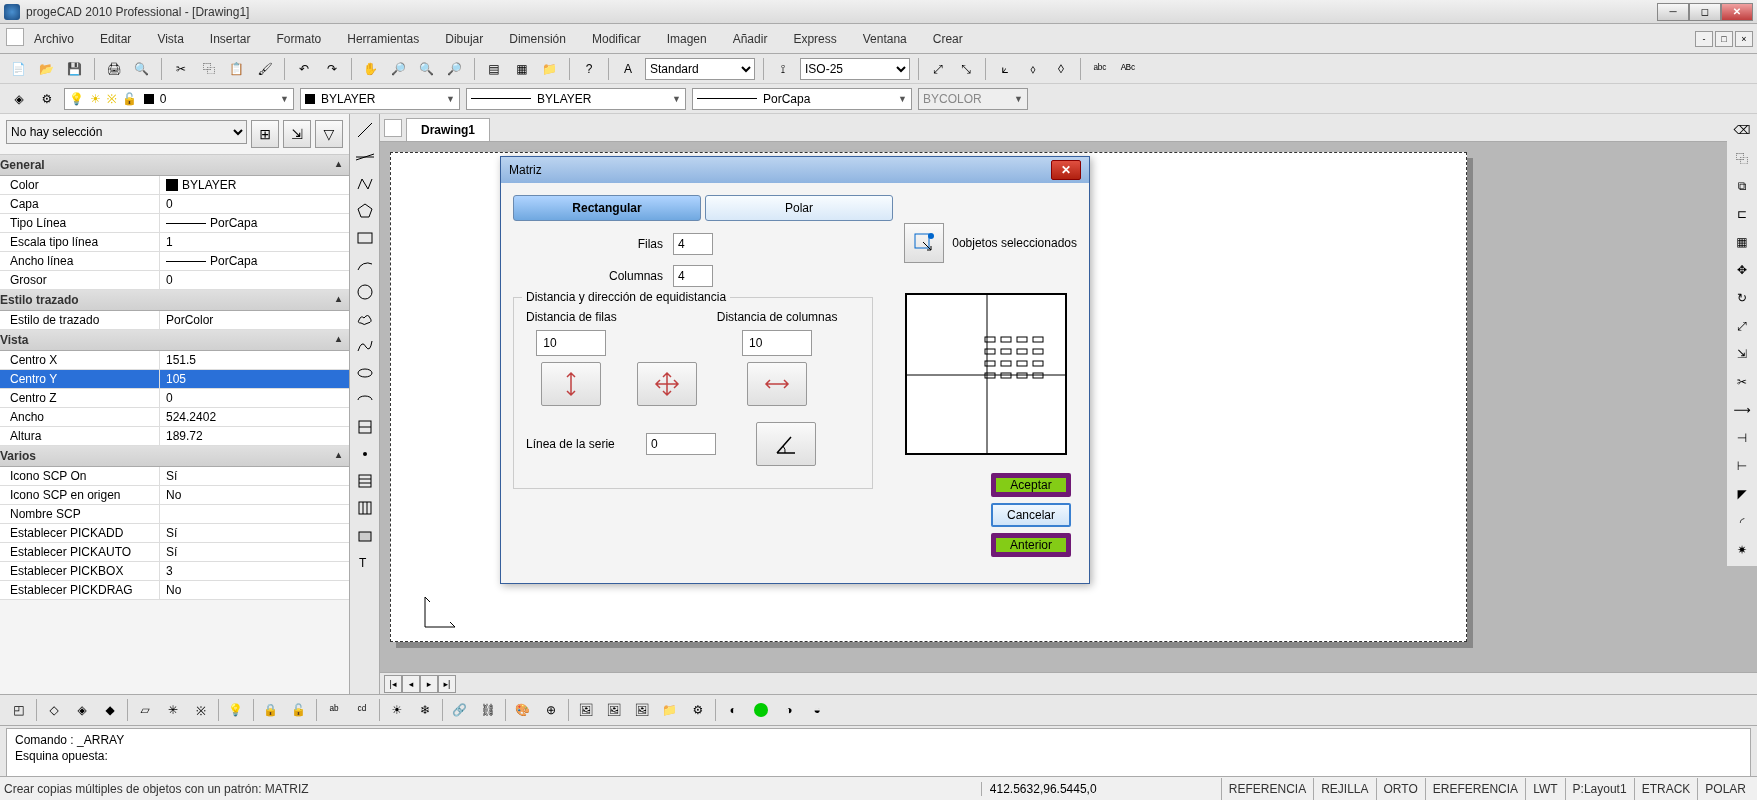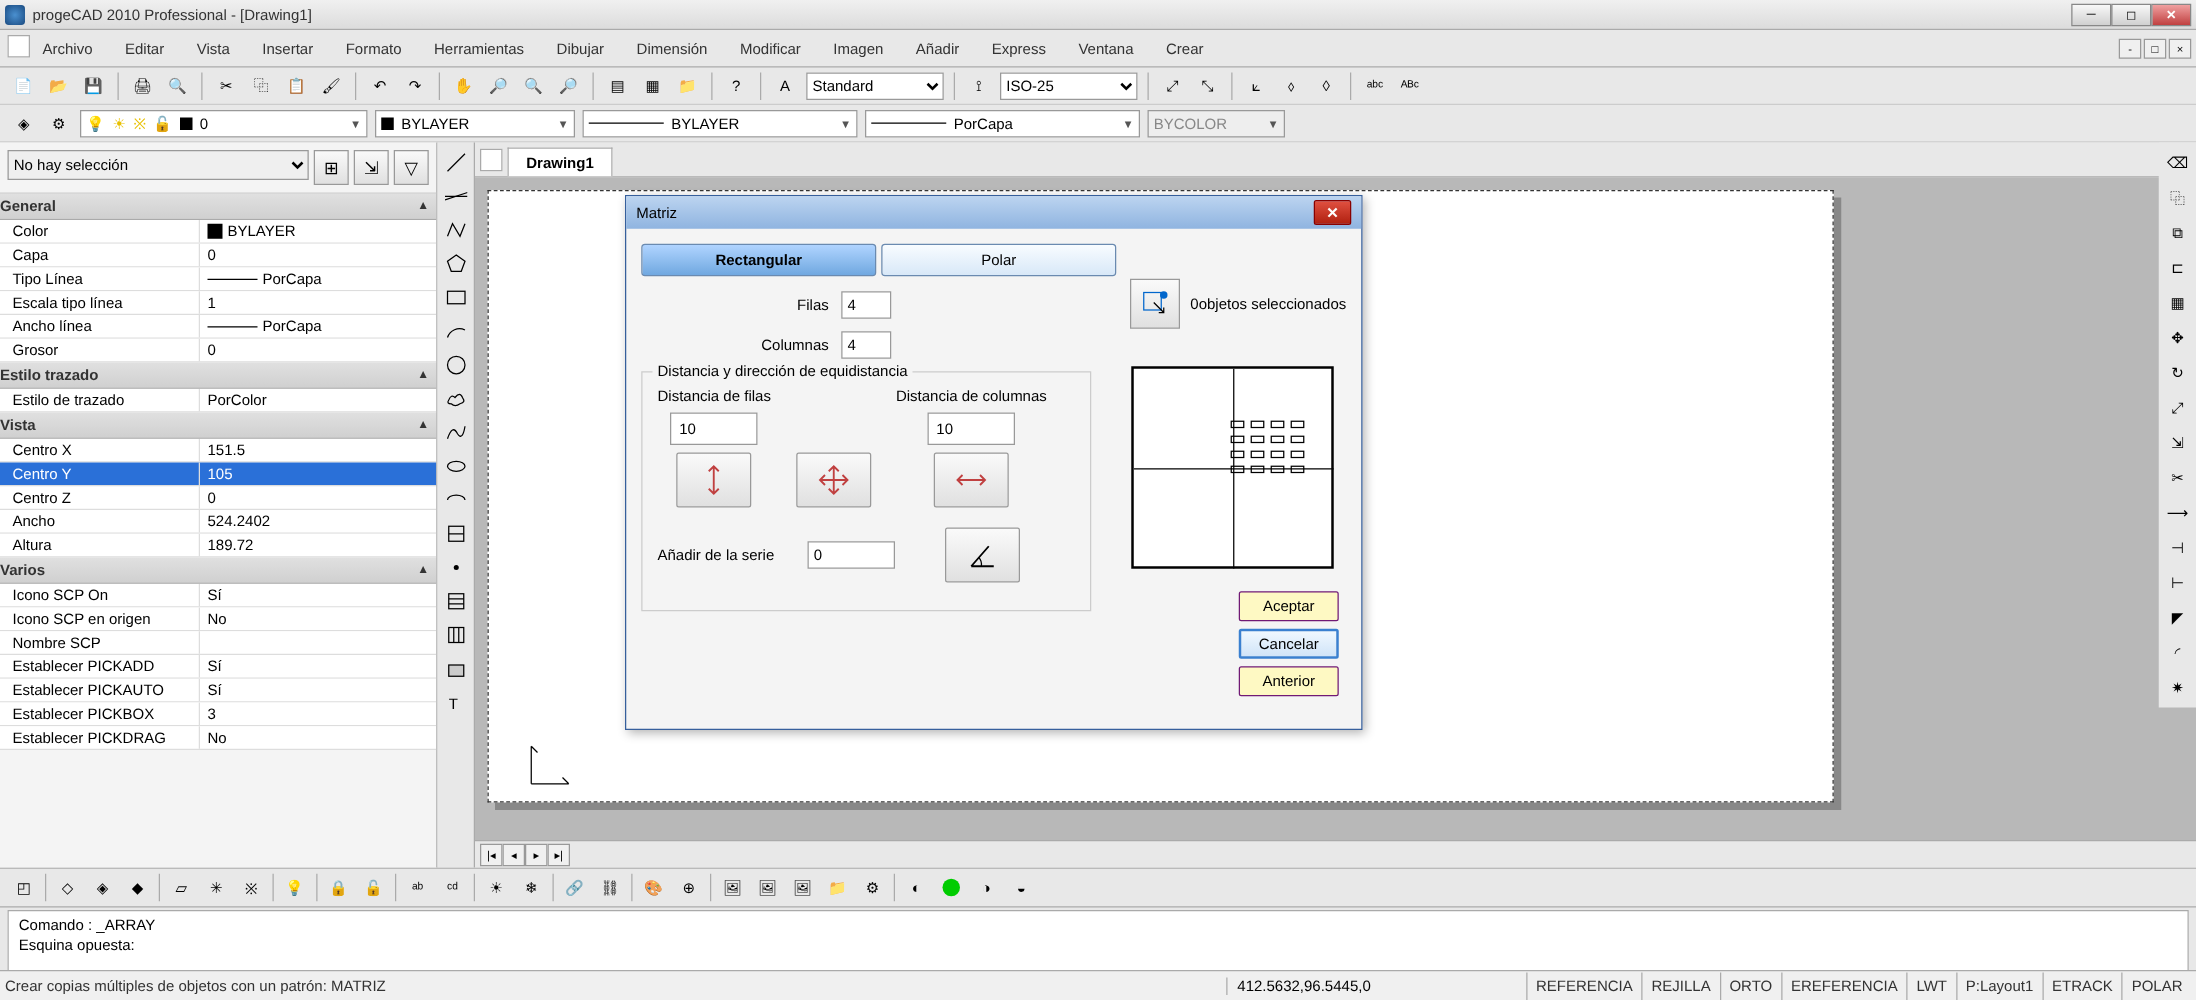--- a/index.html
+++ b/index.html
@@ -94,21 +94,21 @@
 .groupbox .legend { position: absolute; top: -8px; left: 8px; background: #f4f4f4; padding: 0 4px; font-size: 12px; }
 .dist-row { display: flex; gap: 20px; margin-bottom: 8px; }
 .dist-col { display: flex; flex-direction: column; gap: 6px; align-items: center; }
 .dist-col label { font-size: 12px; }
 .dist-col input { width: 70px; height: 26px; border: 1px solid #999; padding: 0 6px; }
 .pickbtn { width: 60px; height: 44px; border: 1px solid #999; background: linear-gradient(#fafafa,#e0e0e0); cursor: pointer; display: flex; align-items: center; justify-content: center; border-radius: 2px; }
 
 .preview { position: absolute; right: 22px; top: 110px; width: 162px; height: 162px; border: 2px solid #000; background: #fff; }
 
 .dlg-btns { position: absolute; right: 18px; top: 290px; display: flex; flex-direction: column; gap: 6px; }
-.dlg-btns button { width: 80px; height: 24px; border: 1px solid #701a75; background: #fef9c3; cursor: pointer; border-radius: 2px; }
+.dlg-btns button { width: 80px; height: 24px; border: 5px solid #701a75; background: #84cc16; cursor: pointer; border-radius: 2px; }
 .dlg-btns button.default { border: 2px solid #3a80d0; background: linear-gradient(#f0f8ff,#d0e4f8); }
 </style>
 </head>
 <body>
 
 <div class="titlebar">
   <div class="icon"></div>
   <div class="title">progeCAD 2010 Professional - [Drawing1]</div>
   <div class="winbtns">
     <div class="winbtn">─</div>
@@ -600,21 +600,21 @@
           <label>Distancia de columnas</label>
           <input value="10" style="">
           <button class="pickbtn">
             <svg width="30" height="30" viewBox="0 0 30 30">
                 <path d="M4 15 L26 15 M8 11 L4 15 L8 19 M22 11 L26 15 L22 19" stroke="#c04040" fill="none" stroke-width="1.5"></path>
               </svg>
           </button>
         </div>
       </div>
       <div class="field-row" style="margin-top:16px;">
-        <label style="width:110px;text-align:left;">Añadir de la serie</label>
+        <label style="width:110px;text-align:left;">Línea de la serie</label>
         <input style="width: 70px;" value="0">
         <button class="pickbtn" style="margin-left:30px;">
           <svg width="30" height="30" viewBox="0 0 30 30">
               <path d="M6 24 L24 24 M6 24 L20 8" stroke="#000" fill="none" stroke-width="1.5"></path>
               <path d="M14 24 A 8 8 0 0 0 12 17" stroke="#000" fill="none"></path>
             </svg>
         </button>
       </div>
     </div>
 

